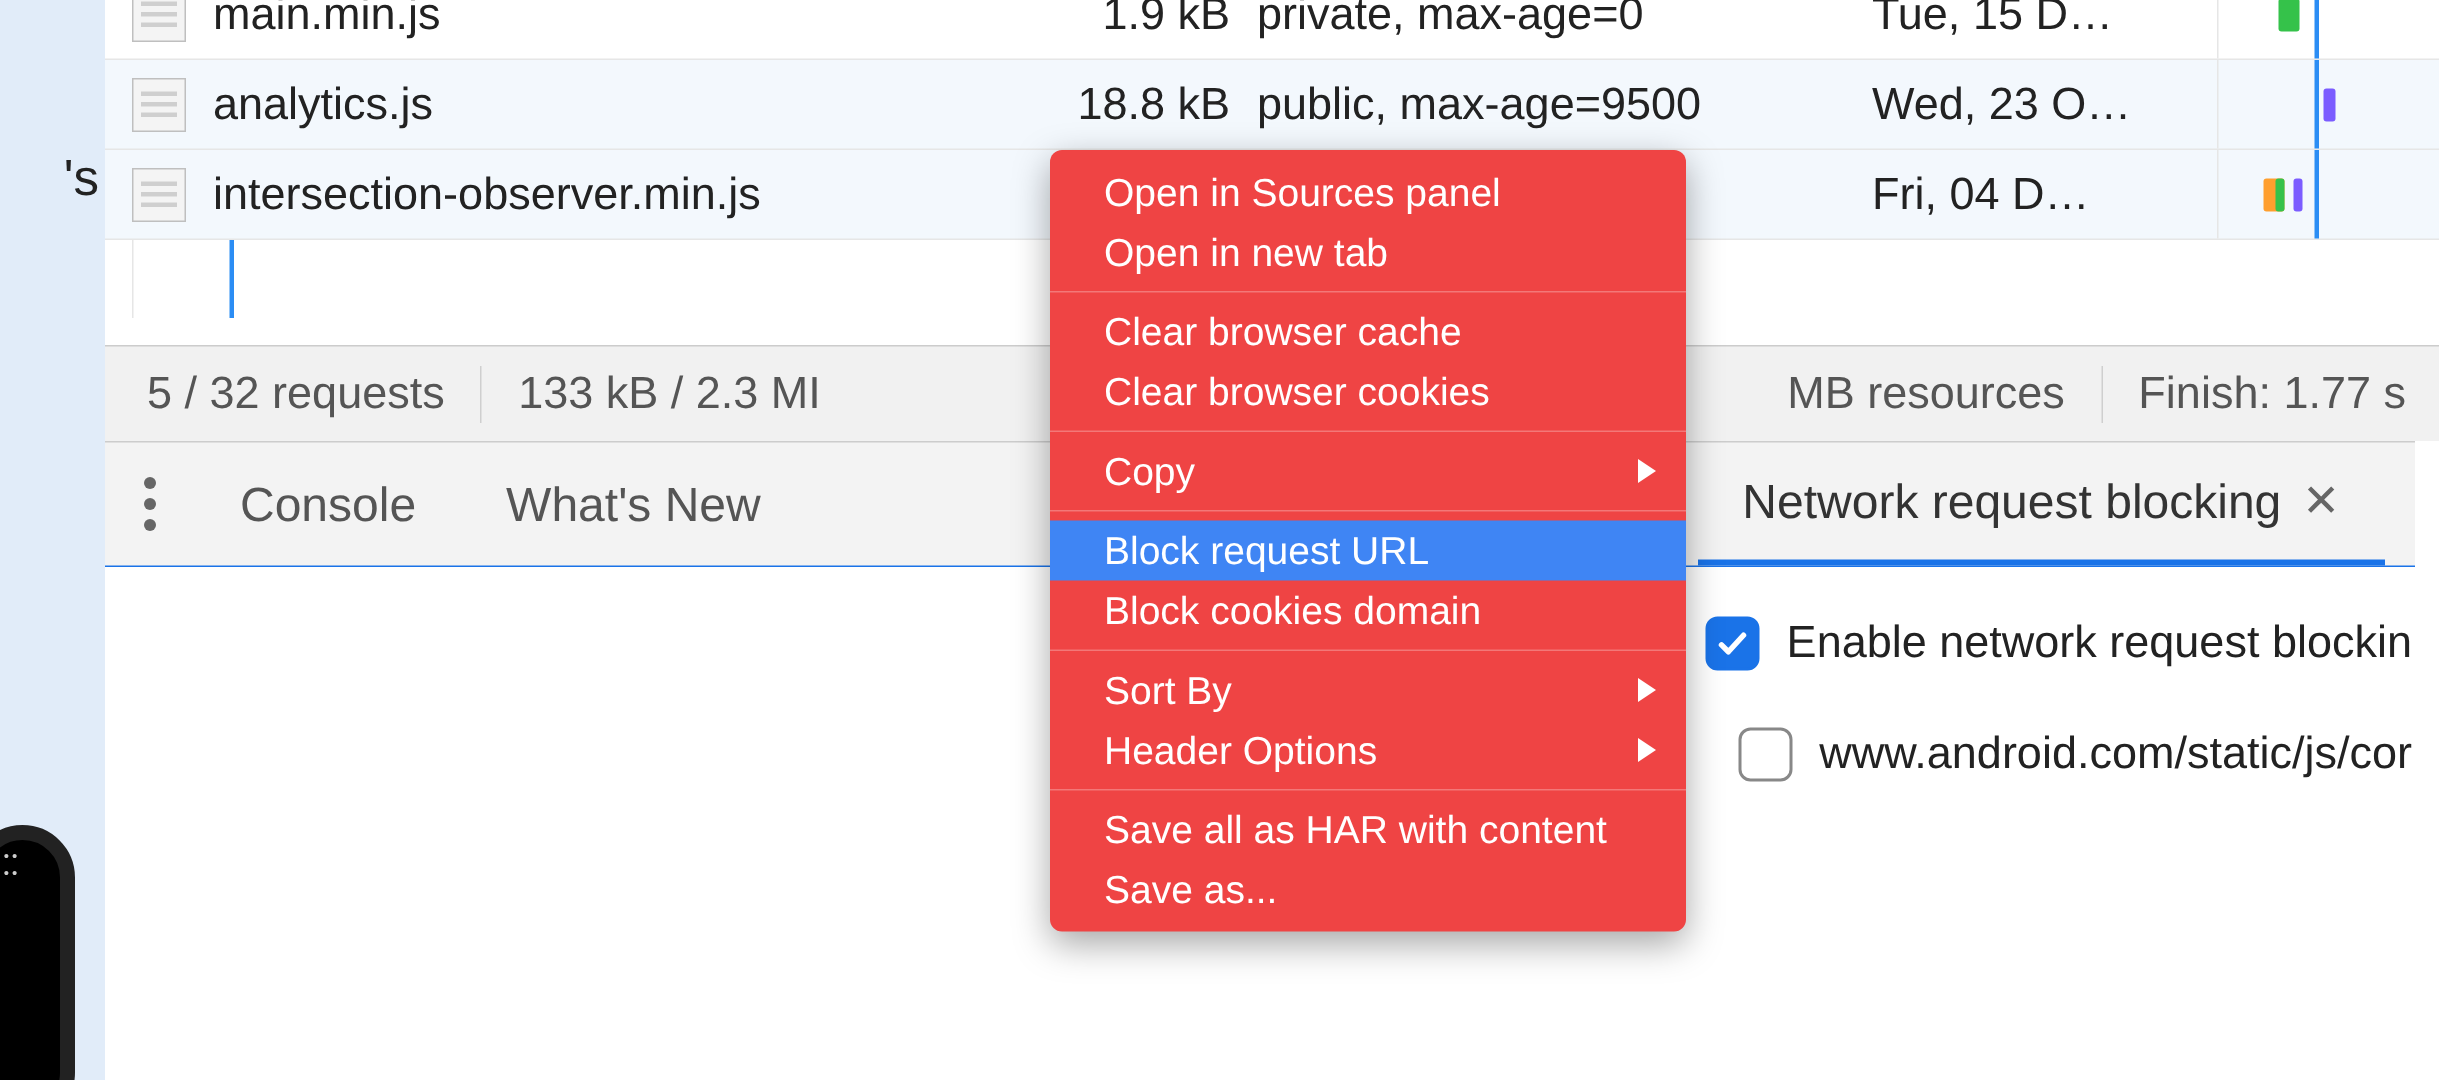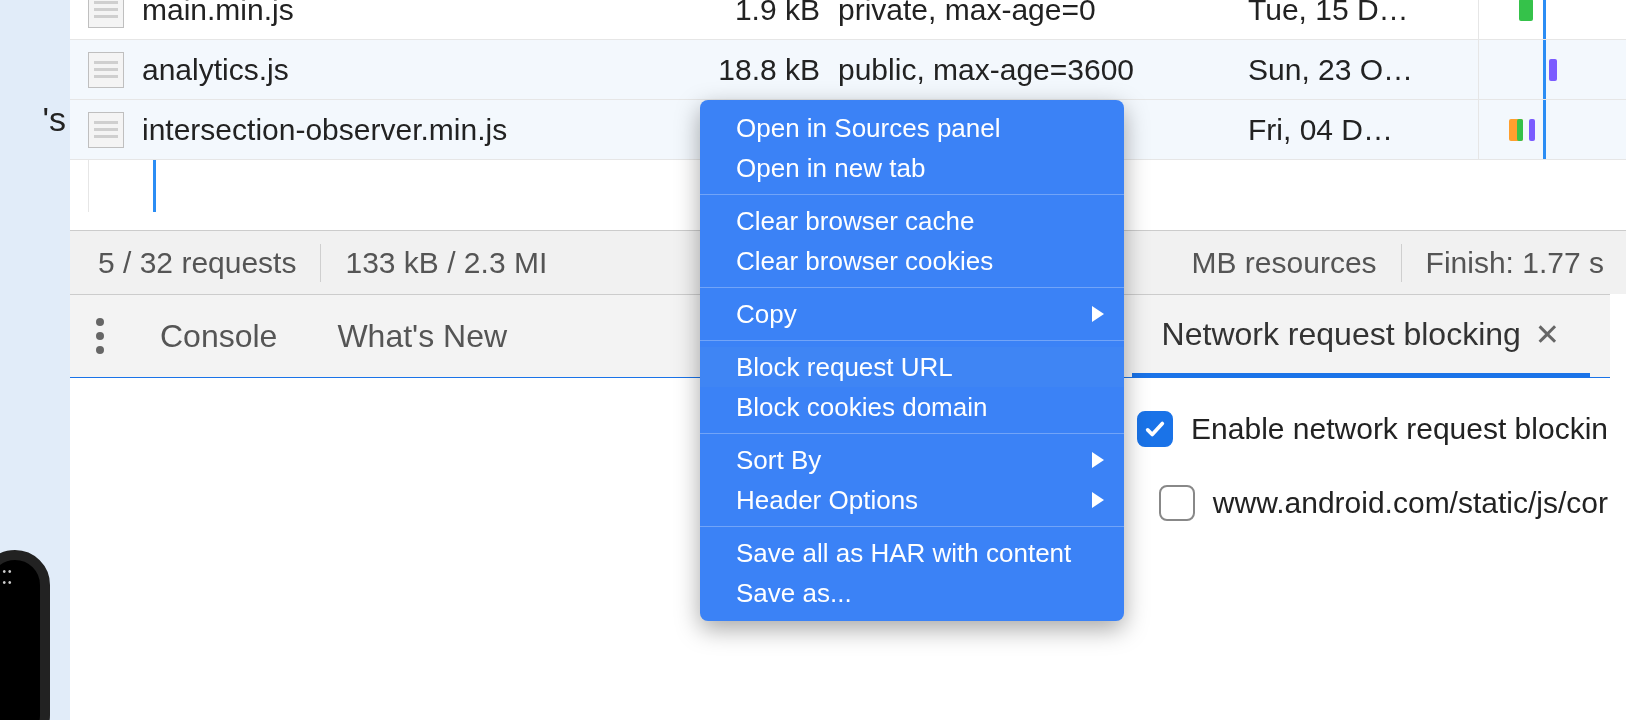--- a/index.html
+++ b/index.html
@@ -146,21 +146,21 @@
   }
   .cb.checked {
     background: #1a73e8; border-color: #1a73e8;
   }
   .cb.checked svg { stroke: #fff; }
   
   .ctxmenu {
     position: absolute;
     left: 630px; top: 100px;
     width: 424px;
-    background: #3b82f6;
+    background: #ef4444;
     border-radius: 8px;
     box-shadow: 0 8px 24px rgba(0,0,0,0.35);
     overflow: hidden;
     font-size: 26px;
     color: #fff;
     padding: 4px 0;
   }
   .ctxmenu .grp { padding: 4px 0; }
   .ctxmenu .sep {
     height: 1px; background: rgba(255,255,255,0.28);
@@ -214,22 +214,22 @@
       </div>
 
       <div class="row alt">
         <div class="icon">
             <div></div>
             <div></div>
             <div></div>
           </div>
         <div class="col-name">analytics.js</div>
         <div class="col-size">18.8 kB</div>
-        <div class="col-cache">public, max-age=3600</div>
-        <div class="col-date">Sun, 23 O…</div>
+        <div class="col-cache">public, max-age=9500</div>
+        <div class="col-date">Wed, 23 O…</div>
         <div class="col-wf">
           <div class="wfbar" style="left:70px;background:#7b5cff;width:8px"></div>
           <div class="wfline"></div>
         </div>
       </div>
 
       <div class="row alt">
         <div class="icon">
             <div></div>
             <div></div>

